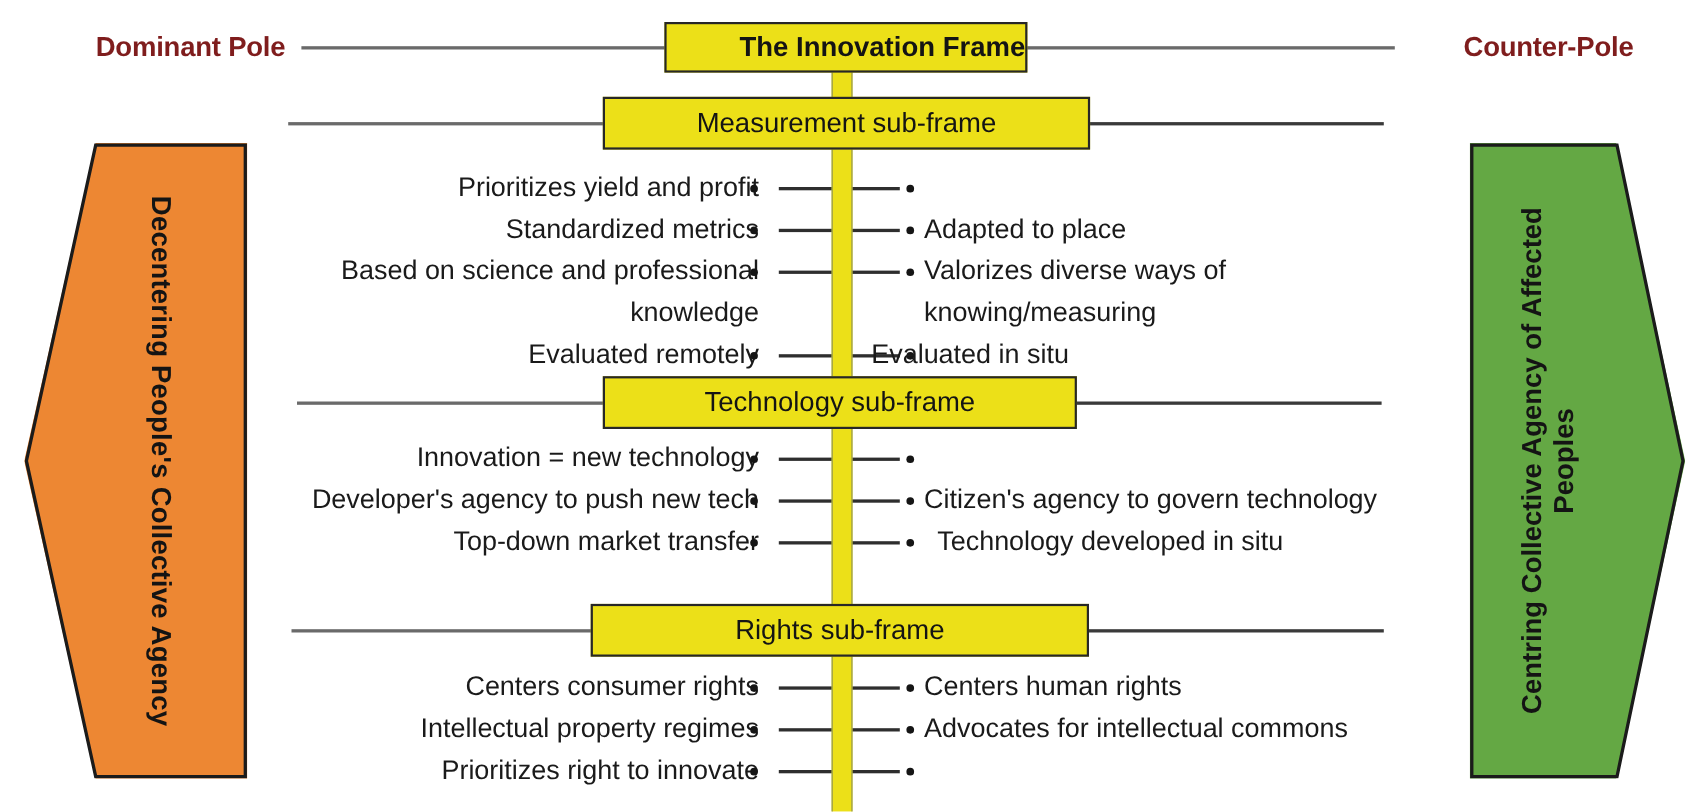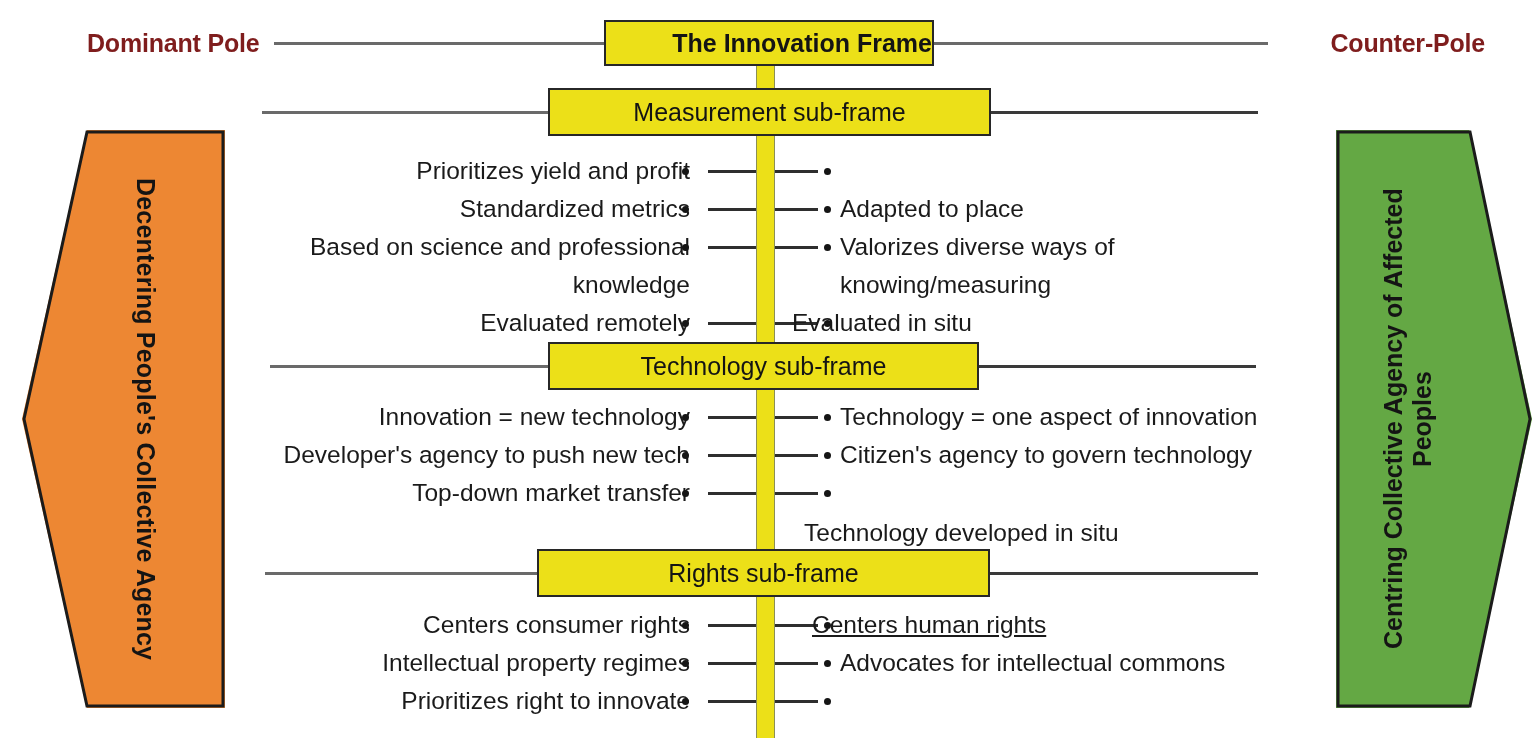--- a/index.html
+++ b/index.html
@@ -258,49 +258,48 @@
     </div>
   </div>
 
   <div class="rowgroup" style="left:0px; top:398px; width:1535px;">
 
     <div class="row">
       <div class="side-text left-text" style="right:845px; width:620px;">Innovation = new technology</div>
       <div class="dot" style="left:682px;"></div>
       <div class="stub" style="left:708px; width:110px;"></div>
       <div class="dot" style="left:824px;"></div>
-      <div class="side-text right-text" style="left:840px; width:620px;">Technology = one aspect of innovation</div>
     </div>
 
     <div class="row">
       <div class="side-text left-text" style="right:845px; width:620px;">Developer's agency to push new tech</div>
       <div class="dot" style="left:682px;"></div>
       <div class="stub" style="left:708px; width:110px;"></div>
       <div class="dot" style="left:824px;"></div>
       <div class="side-text right-text" style="left:840px; width:620px;">Citizen's agency to govern technology</div>
     </div>
 
     <div class="row">
       <div class="side-text left-text" style="right:845px; width:620px;">Top-down market transfer</div>
       <div class="dot" style="left:682px;"></div>
       <div class="stub" style="left:708px; width:110px;"></div>
       <div class="dot" style="left:824px;"></div>
-      <div class="side-text right-text" style="left:804px; width:620px;margin-top:40px;">Technology developed in situ</div>
+      <div class="side-text right-text" style="left:852px; width:620px;">Technology developed in situ</div>
     </div>
 
   </div>
 
   <div class="rowgroup" style="left:0px; top:606px; width:1535px;">
 
     <div class="row">
       <div class="side-text left-text" style="right:845px; width:560px;">Centers consumer rights</div>
       <div class="dot" style="left:682px;"></div>
       <div class="stub" style="left:708px; width:110px;"></div>
       <div class="dot" style="left:824px;"></div>
-      <div class="side-text right-text" style="left:812px; width:560px;text-decoration:underline;">Centers human rights</div>
+      <div class="side-text right-text" style="left:840px; width:560px;">Centers human rights</div>
     </div>
 
     <div class="row">
       <div class="side-text left-text" style="right:845px; width:560px;">Intellectual property regimes</div>
       <div class="dot" style="left:682px;"></div>
       <div class="stub" style="left:708px; width:110px;"></div>
       <div class="dot" style="left:824px;"></div>
       <div class="side-text right-text" style="left:840px; width:560px;">Advocates for intellectual commons</div>
     </div>
 

